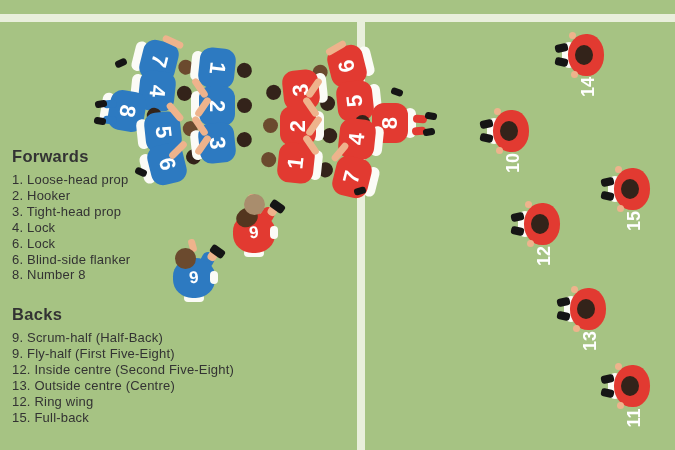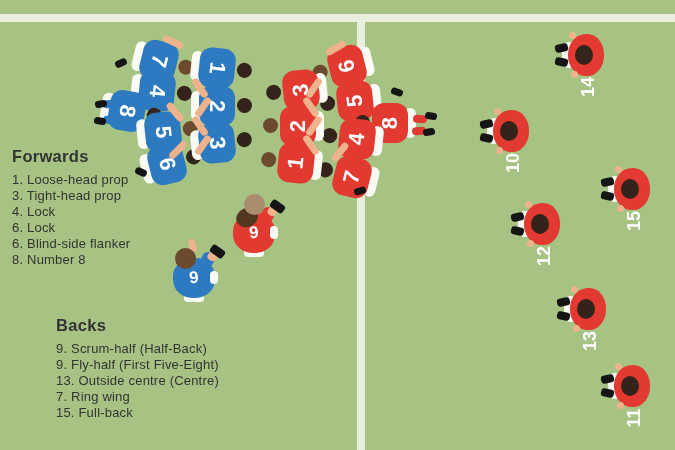--- a/index.html
+++ b/index.html
@@ -8,21 +8,21 @@
     background:var(--field,#a6c383);
     font-family:"Liberation Sans", sans-serif;
   }
   
   .hline{position:absolute; left:0; top:14px; width:675px; height:8px; background:var(--line,#e9efdc);}
   .vline{position:absolute; left:357px; top:22px; width:8px; height:428px; background:var(--line,#e9efdc);}
 
   
   .legend-block{position:absolute; left:12px; color:var(--ink,#333333);}
   #forwards-block{top:146px;}
-  #backs-block{top:315px;margin-left:44px;}
+  #backs-block{top:304px;}
   .legend-title{font-size:16.5px; font-weight:700; letter-spacing:.3px; height:20px; line-height:20px; margin:0 0 6px 0;}
   .legend-list{margin:0; padding:0; list-style:none;}
   .legend-list div{font-size:13px; line-height:15.9px; letter-spacing:.2px; white-space:nowrap;}
 
   
   .player{position:absolute;}
   .player, .player *{box-sizing:border-box;}
   .part{position:absolute;}
   .num{display:flex;align-items:center;justify-content:center;color:#fff;font-weight:700;}
 
@@ -88,35 +88,37 @@
 <body>
 
 <div id="stage">
   <div class="hline"></div>
   <div class="vline"></div>
 
   <div class="legend-block" id="forwards-block">
     <h2 class="legend-title">Forwards</h2>
     <div class="legend-list" id="forwards-list">
         <div class="">1. Loose-head prop</div>
+        <div class="">2. Hooker</div>
         <div class="">3. Tight-head prop</div>
         <div class="">4. Lock</div>
         <div class="">6. Lock</div>
         <div class="">6. Blind-side flanker</div>
         <div class="">8. Number 8</div>
       </div>
   </div>
 
   <div class="legend-block" id="backs-block">
     <h2 class="legend-title">Backs</h2>
     <div class="legend-list" id="backs-list">
         <div class="">9. Scrum-half (Half-Back)</div>
         <div class="">9. Fly-half (First Five-Eight)</div>
+        <div class="">12. Inside centre (Second Five-Eight)</div>
         <div class="">13. Outside centre (Centre)</div>
-        <div class="">7. Ring wing</div>
+        <div class="">12. Ring wing</div>
         <div class="">15. Full-back</div>
       </div>
   </div>
 
   <div id="players">
       <div class="player scrum blue" style="left: 159px; top: 61px; transform: translate(-50%, -50%) rotate(14deg);">
         <div class="part waist"></div>
         <div class="part torso"></div>
         <div class="part head head-mid"></div>
         <div class="part num">7</div>

